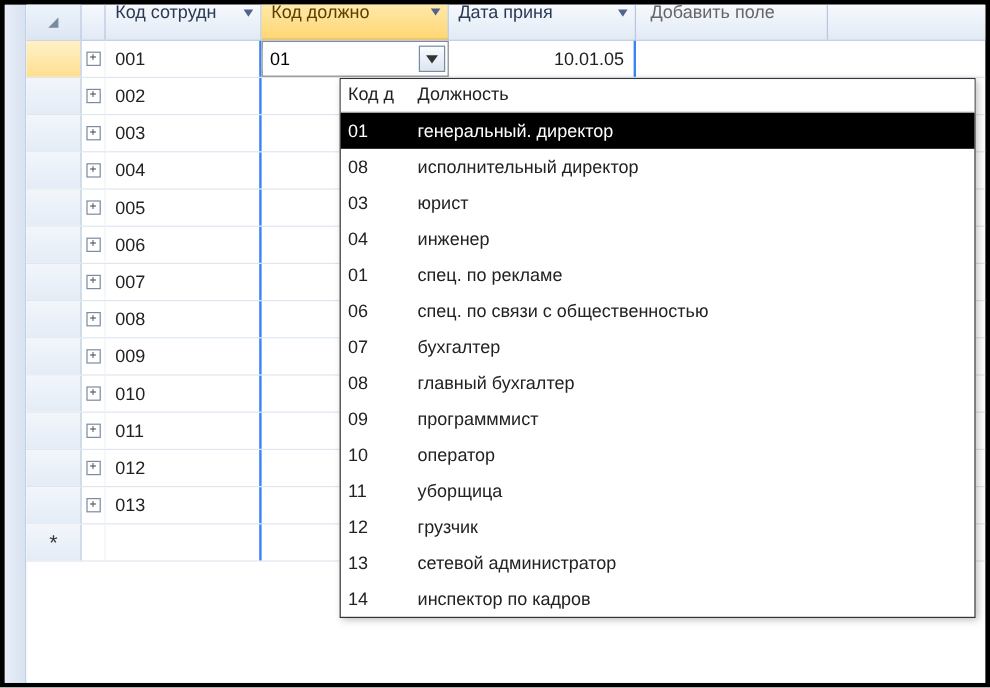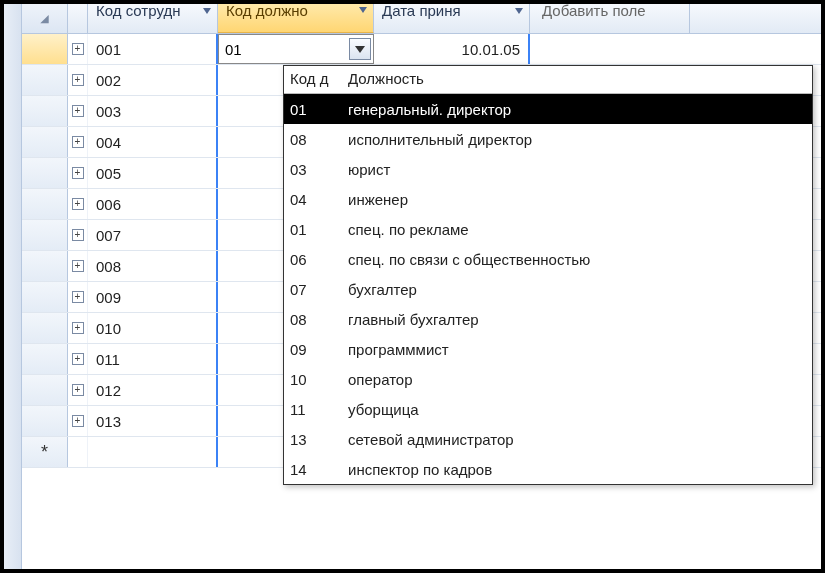--- a/index.html
+++ b/index.html
@@ -432,20 +432,24 @@
             </div>
             <div class="dd-row">
               <div class="dd-col1">10</div>
               <div class="dd-col2">оператор</div>
             </div>
             <div class="dd-row">
               <div class="dd-col1">11</div>
               <div class="dd-col2">уборщица</div>
             </div>
             <div class="dd-row">
+              <div class="dd-col1">12</div>
+              <div class="dd-col2">грузчик</div>
+            </div>
+            <div class="dd-row">
               <div class="dd-col1">13</div>
               <div class="dd-col2">сетевой администратор</div>
             </div>
             <div class="dd-row">
               <div class="dd-col1">14</div>
               <div class="dd-col2">инспектор по кадров</div>
             </div>
           </div>
     </div>
 

